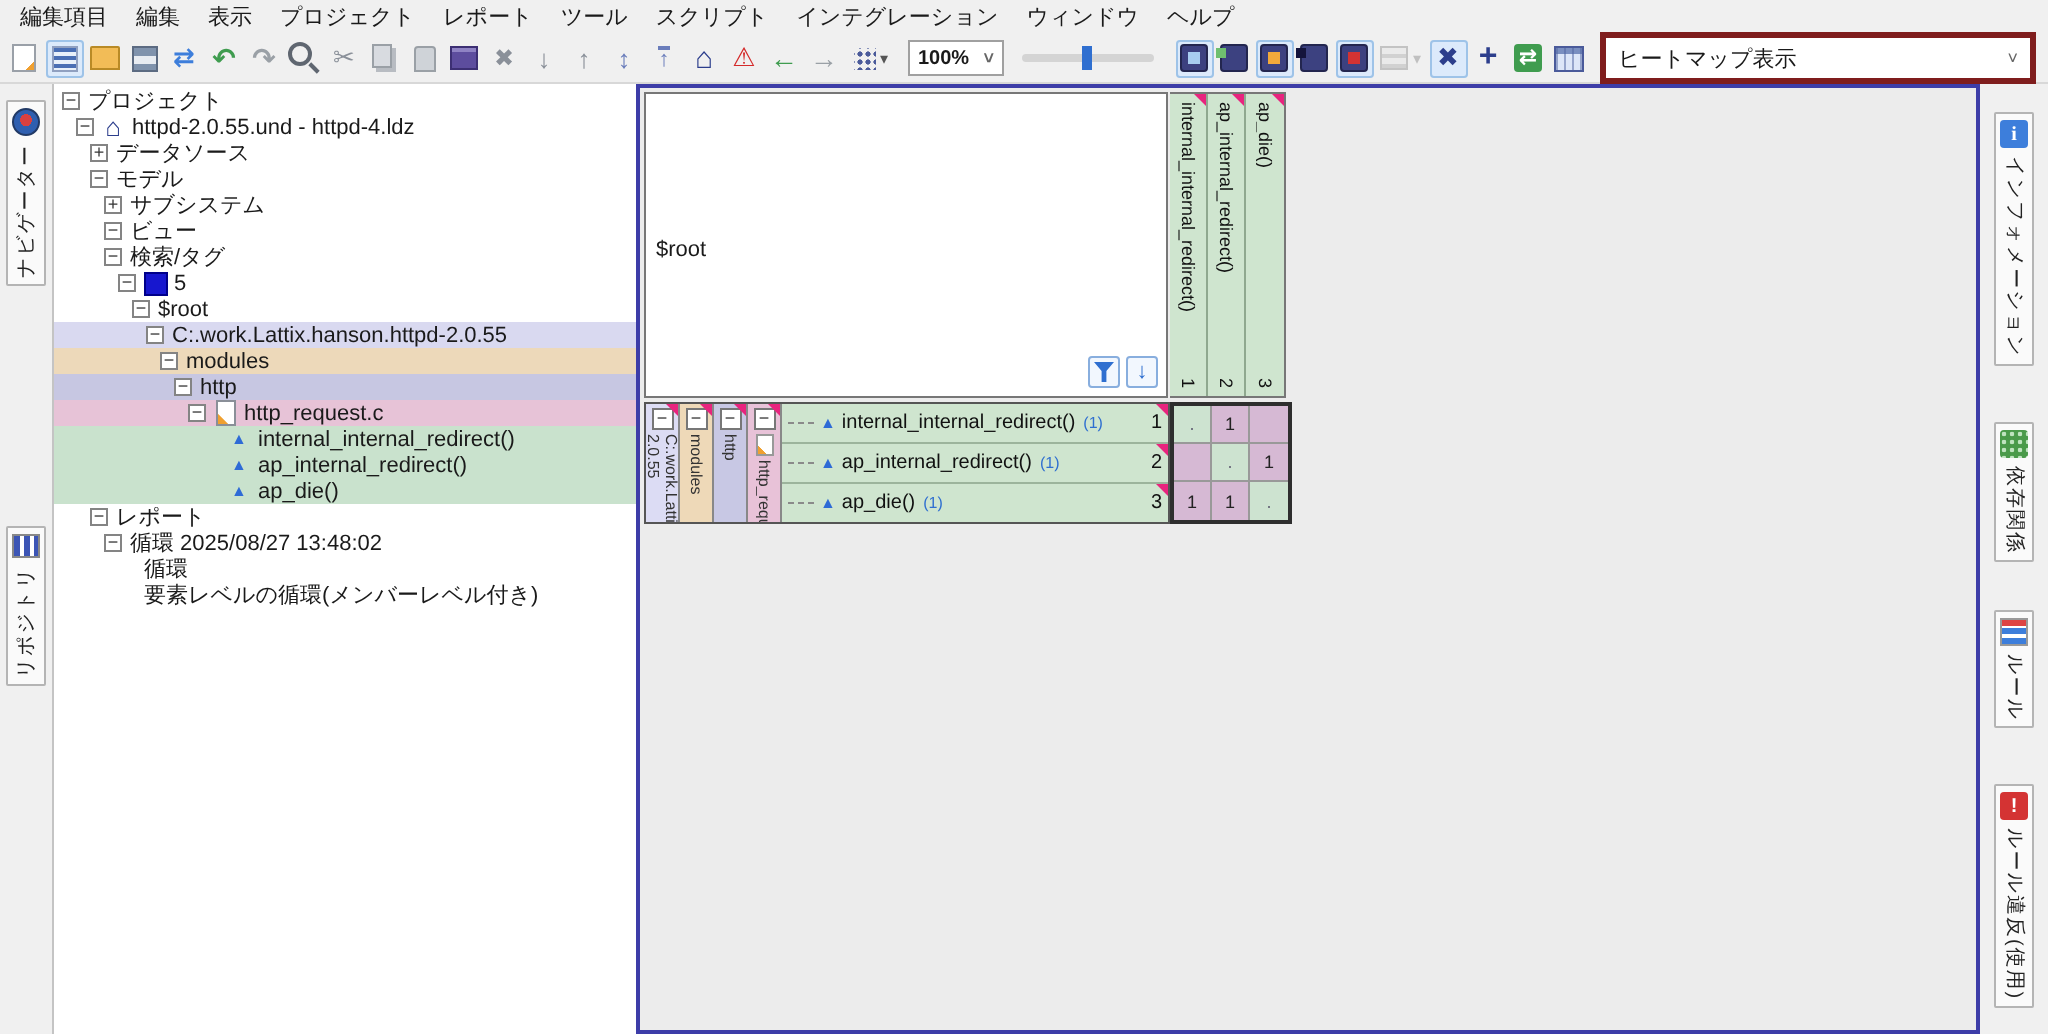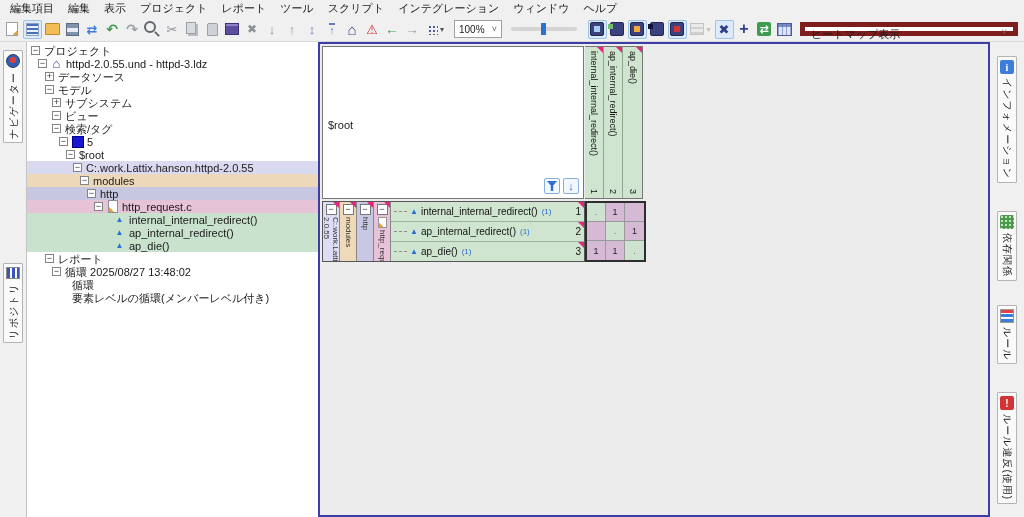--- a/index.html
+++ b/index.html
@@ -52,25 +52,25 @@
   .tb.show-violation-cells-icon::after { width:6px; height:6px; background:#d23333; }
   .tb.grid-options-icon { width:26px; }
   .tb.grid-options-icon::before { content:""; width:12px; height:10px; background:repeating-linear-gradient(0deg,#b8b8b8 0 2px,#e6e6e6 2px 5px); border:1px solid #a0a0a0; }
   .tb.grid-options-icon::after { content:"▾"; font-size:8px; color:#999; margin-left:2px; }
   .tb.clear-selection-icon::before { content:"✖"; color:#2c3e8c; font-weight:700; font-size:13px; }
   .tb.expand-all-icon::before { content:"+"; color:#2c3e8c; font-weight:700; font-size:16px; }
   .tb.swap-icon::before { content:"⇄"; background:#3f9c4f; color:#fff; width:14px; height:14px; border-radius:2px; font-size:11px; line-height:14px; text-align:center; font-weight:700; }
   .tb.metrics-table-icon::before { content:""; width:13px; height:11px; border:1px solid #4a5a9a;
     background:repeating-linear-gradient(90deg,rgba(80,100,160,.5) 0 1px,transparent 1px 4px),linear-gradient(180deg,#7a8fc0 0 3px,#dde6f8 3px); }
   .zoom-combo { height:18px; background:#fff; border:1px solid #a0a0a0; display:flex; align-items:center;
-    justify-content:space-between; padding:0 4px; margin:0 5px; font-size:10px; width:48px; }
+    justify-content:space-between; padding:0 4px; margin:0 5px; font-size:10px; width:48px;font-weight:bold; }
   .caret { font-size:9px; color:#666; }
   .slider { width:66px; height:4px; background:#d4d4d4; border-radius:2px; position:relative; margin:0 10px 0 4px; }
   .thumb { position:absolute; width:5px; height:12px; background:#2f6fd0; top:-4px; left:30px; }
-  .view-combo { height:14px; background:#fff; border:5px solid #7f1d1d; display:flex; align-items:flex-start;
+  .view-combo { height:26px; background:#fff; border:3px solid #7f1d1d; display:flex; align-items:center;
     justify-content:space-between; padding:0 6px; margin-left:6px; font-size:11px; width:218px; }
 
   
   .main { display:flex; height:475px; }
   .side-strip { background:#f0f0f0; display:flex; flex-direction:column; align-items:center; flex:none; }
   .side-strip.left { width:26px; }
   .side-strip.right { width:34px; }
   .vtab { display:flex; flex-direction:column; align-items:center; background:#fafafa; border:1px solid #b4b4b4;
     border-radius:1px; padding:3px 2px; gap:4px; cursor:default; }
   .vlabel { writing-mode:vertical-rl; text-orientation:sideways; font-size:10px; color:#222; letter-spacing:1px; line-height:11px; }
@@ -223,21 +223,21 @@
       </div>
     </div>
   <div class="tree-panel" id="tree">
       <div class="trow" style="padding-left: 4px;">
         <span class="exp">−</span>
         <span class="tlb">プロジェクト</span>
       </div>
       <div class="trow" style="padding-left: 11px;">
         <span class="exp">−</span>
         <span class="ti project-home-icon"></span>
-        <span class="tlb">httpd-2.0.55.und - httpd-3.ldz</span>
+        <span class="tlb">httpd-2.0.55.und - httpd-4.ldz</span>
       </div>
       <div class="trow" style="padding-left: 18px;">
         <span class="exp">+</span>
         <span class="tlb">データソース</span>
       </div>
       <div class="trow" style="padding-left: 18px;">
         <span class="exp">−</span>
         <span class="tlb">モデル</span>
       </div>
       <div class="trow" style="padding-left: 25px;">

